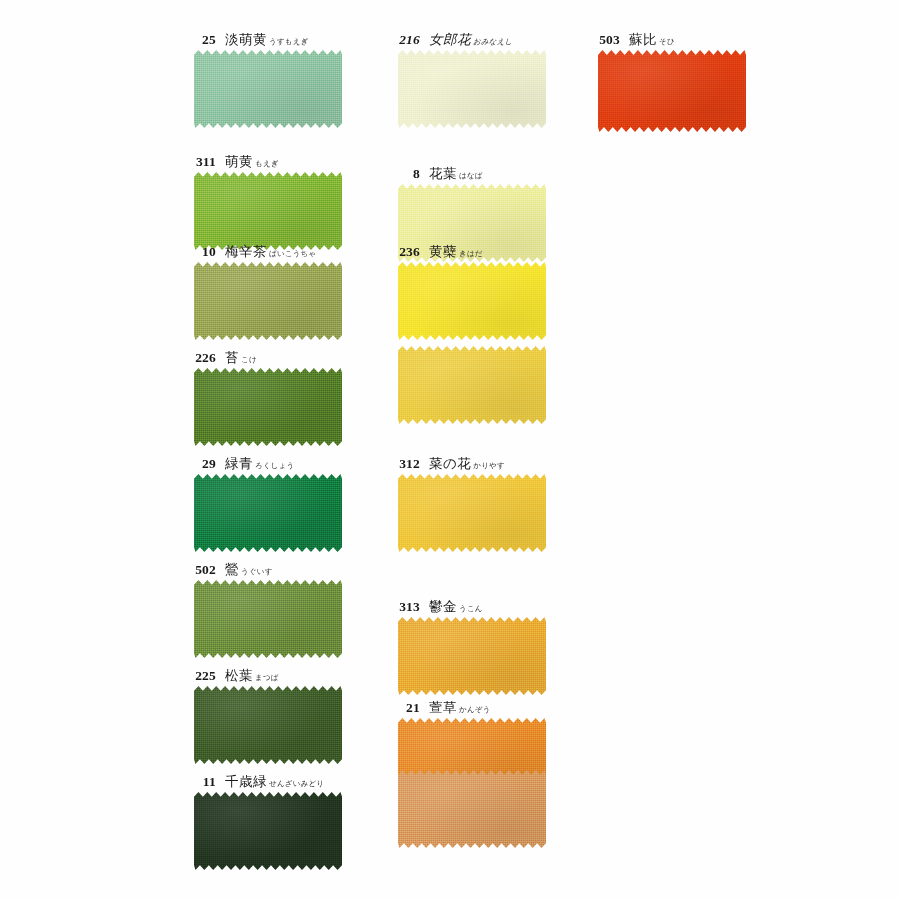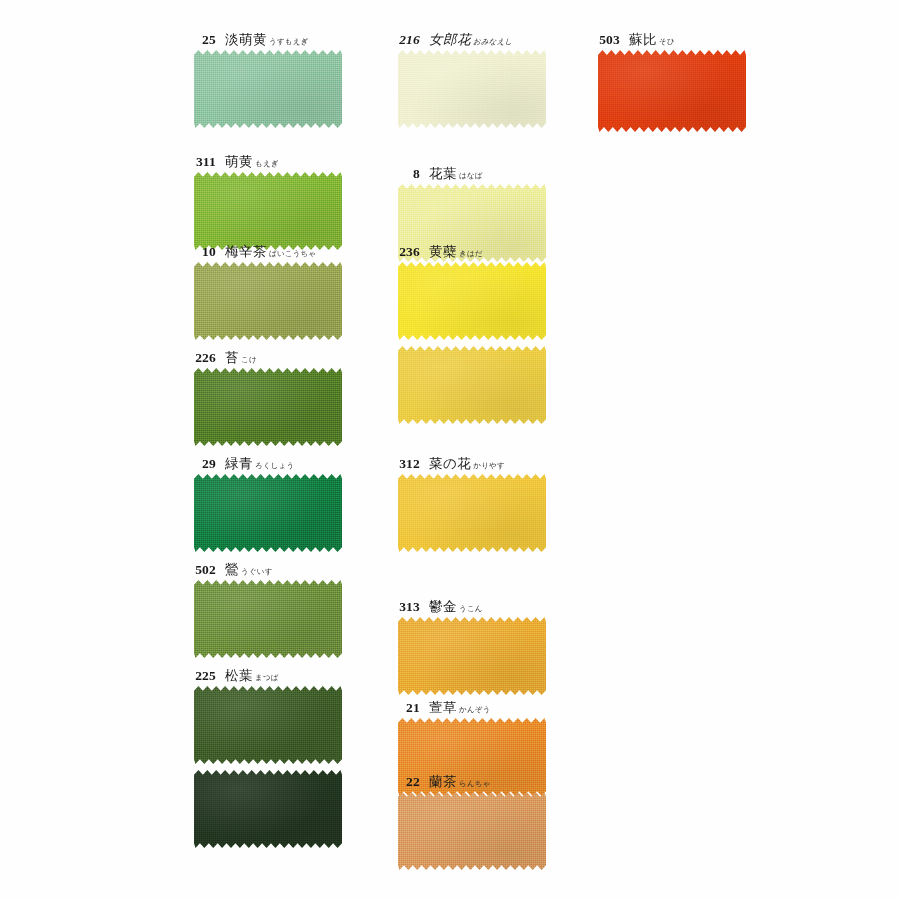--- a/index.html
+++ b/index.html
@@ -187,20 +187,21 @@
           <div class="swatch" style="background-color: rgb(107, 140, 60);"></div>
         </div>
       </div>
       <div class="entry" style="top: 664px;">
         <div class="entry-label"><span class="code">225</span><span class="name-ja">松葉</span><span class="reading">まつば</span></div>
         <div class="swatch-wrap">
           <div class="swatch" style="background-color: rgb(61, 90, 40);"></div>
         </div>
       </div>
       <div class="entry" style="top: 770px;">
+        <div class="entry-label"><span class="code">11</span><span class="name-ja">千歳緑</span><span class="reading">せんざいみどり</span></div>
         <div class="swatch-wrap">
           <div class="swatch" style="background-color: rgb(34, 52, 31);"></div>
         </div>
       </div>
     </div>
   <div class="column" id="col-2">
       <div class="entry" style="top: 28px; font-style: italic;">
         <div class="entry-label"><span class="code">216</span><span class="name-ja">女郎花</span><span class="reading">おみなえし</span></div>
         <div class="swatch-wrap">
           <div class="swatch" style="background-color: rgb(239, 240, 206);"></div>
@@ -235,21 +236,20 @@
           <div class="swatch" style="background-color: rgb(233, 169, 51);"></div>
         </div>
       </div>
       <div class="entry" style="top: 664px; margin-top: 32px;">
         <div class="entry-label"><span class="code">21</span><span class="name-ja">萱草</span><span class="reading">かんぞう</span></div>
         <div class="swatch-wrap">
           <div class="swatch" style="background-color: rgb(232, 136, 42);"></div>
         </div>
       </div>
       <div class="entry" style="top: 770px;">
-        <div class="entry-label"><span class="code">22</span><span class="name-ja">蘭茶</span><span class="reading">らんちゃ</span></div>
         <div class="swatch-wrap">
           <div class="swatch" style="background-color: rgb(216, 151, 92);"></div>
         </div>
       </div>
     </div>
   <div class="column" id="col-3">
       <div class="entry" style="top: 28px;">
         <div class="entry-label"><span class="code">503</span><span class="name-ja">蘇比</span><span class="reading">そひ</span></div>
         <div class="swatch-wrap tall">
           <div class="swatch" style="background-color: rgb(223, 60, 17);"></div>

